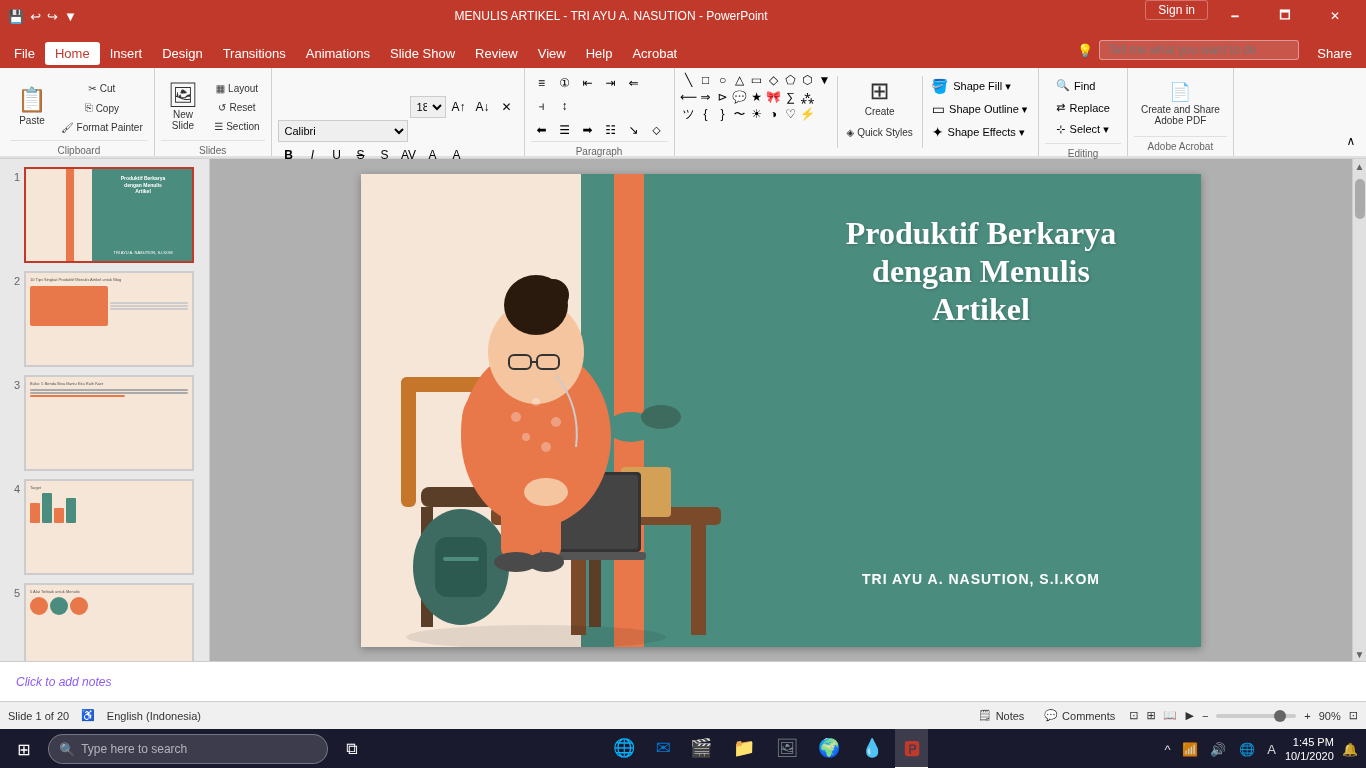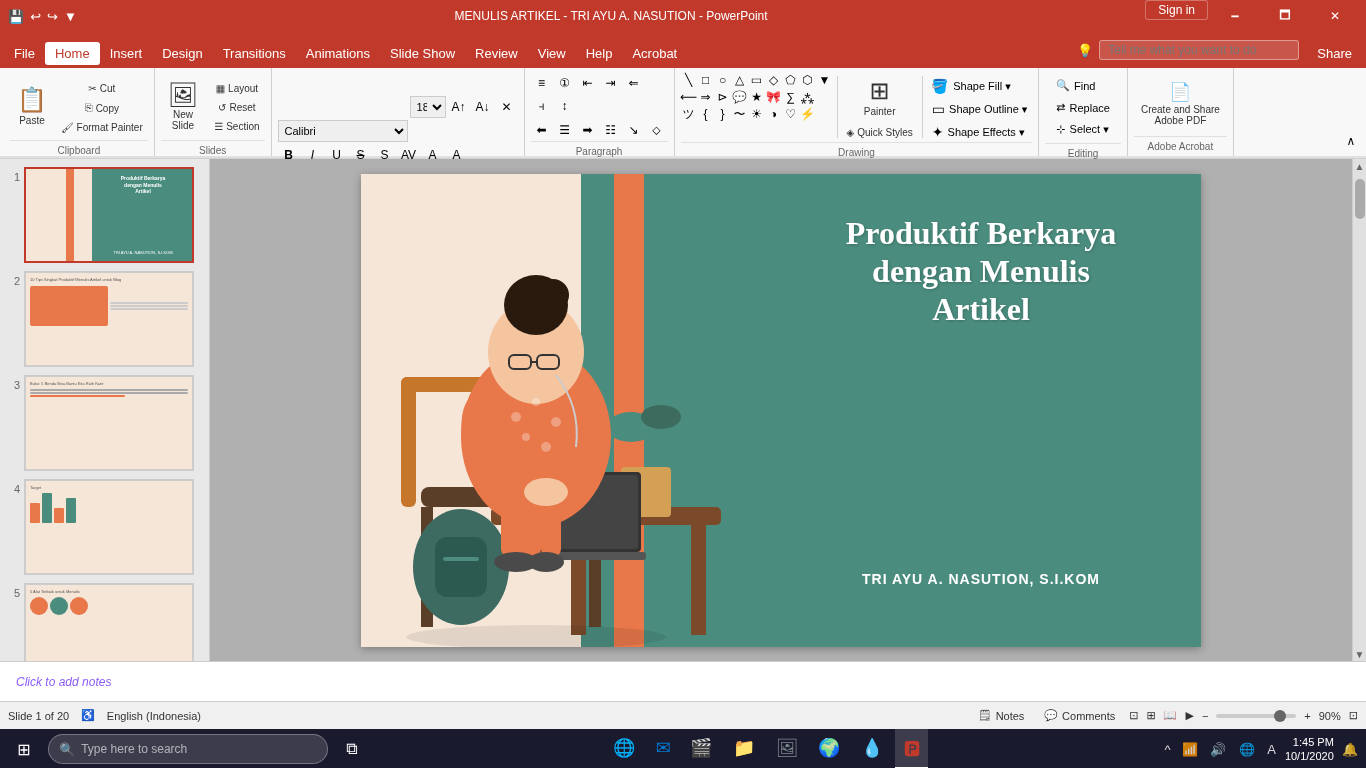--- a/index.html
+++ b/index.html
@@ -382,21 +382,21 @@
             <div class="shape-icon">◑</div>
             <div class="shape-icon">♡</div>
             <div class="shape-icon">⚡</div>
           </div>
         </div>
         <div class="divider"></div>
 
         <div style="display:flex;flex-direction:column;gap:2px;">
           <div class="rbn-btn rbn-btn-large" style="height:50px;">
             <div class="icon">⊞</div>
-            <div class="label">Painter</div>
+            <div class="label">Create</div>
           </div>
           <div class="rbn-btn" style="flex-direction:row;gap:3px;">
             <span>◈</span>
             <span style="font-size:10px;">Quick
 Styles</span>
           </div>
         </div>
         <div class="divider"></div>
 
         <div style="display:flex;flex-direction:column;gap:3px;padding-top:4px;">
@@ -407,21 +407,20 @@
           <div class="shape-prop-btn">
             <span class="shape-prop-icon">▭</span>
             <span>Shape Outline ▾</span>
           </div>
           <div class="shape-prop-btn">
             <span class="shape-prop-icon">✦</span>
             <span>Shape Effects ▾</span>
           </div>
         </div>
       </div>
-      <div class="ribbon-group-label">Drawing</div>
     </div>
 
     <div class="ribbon-group">
       <div class="editing-col">
         <div class="edit-btn">
           <span>🔍</span>
           <span>Find</span>
         </div>
         <div class="edit-btn">
           <span>⇄</span>

